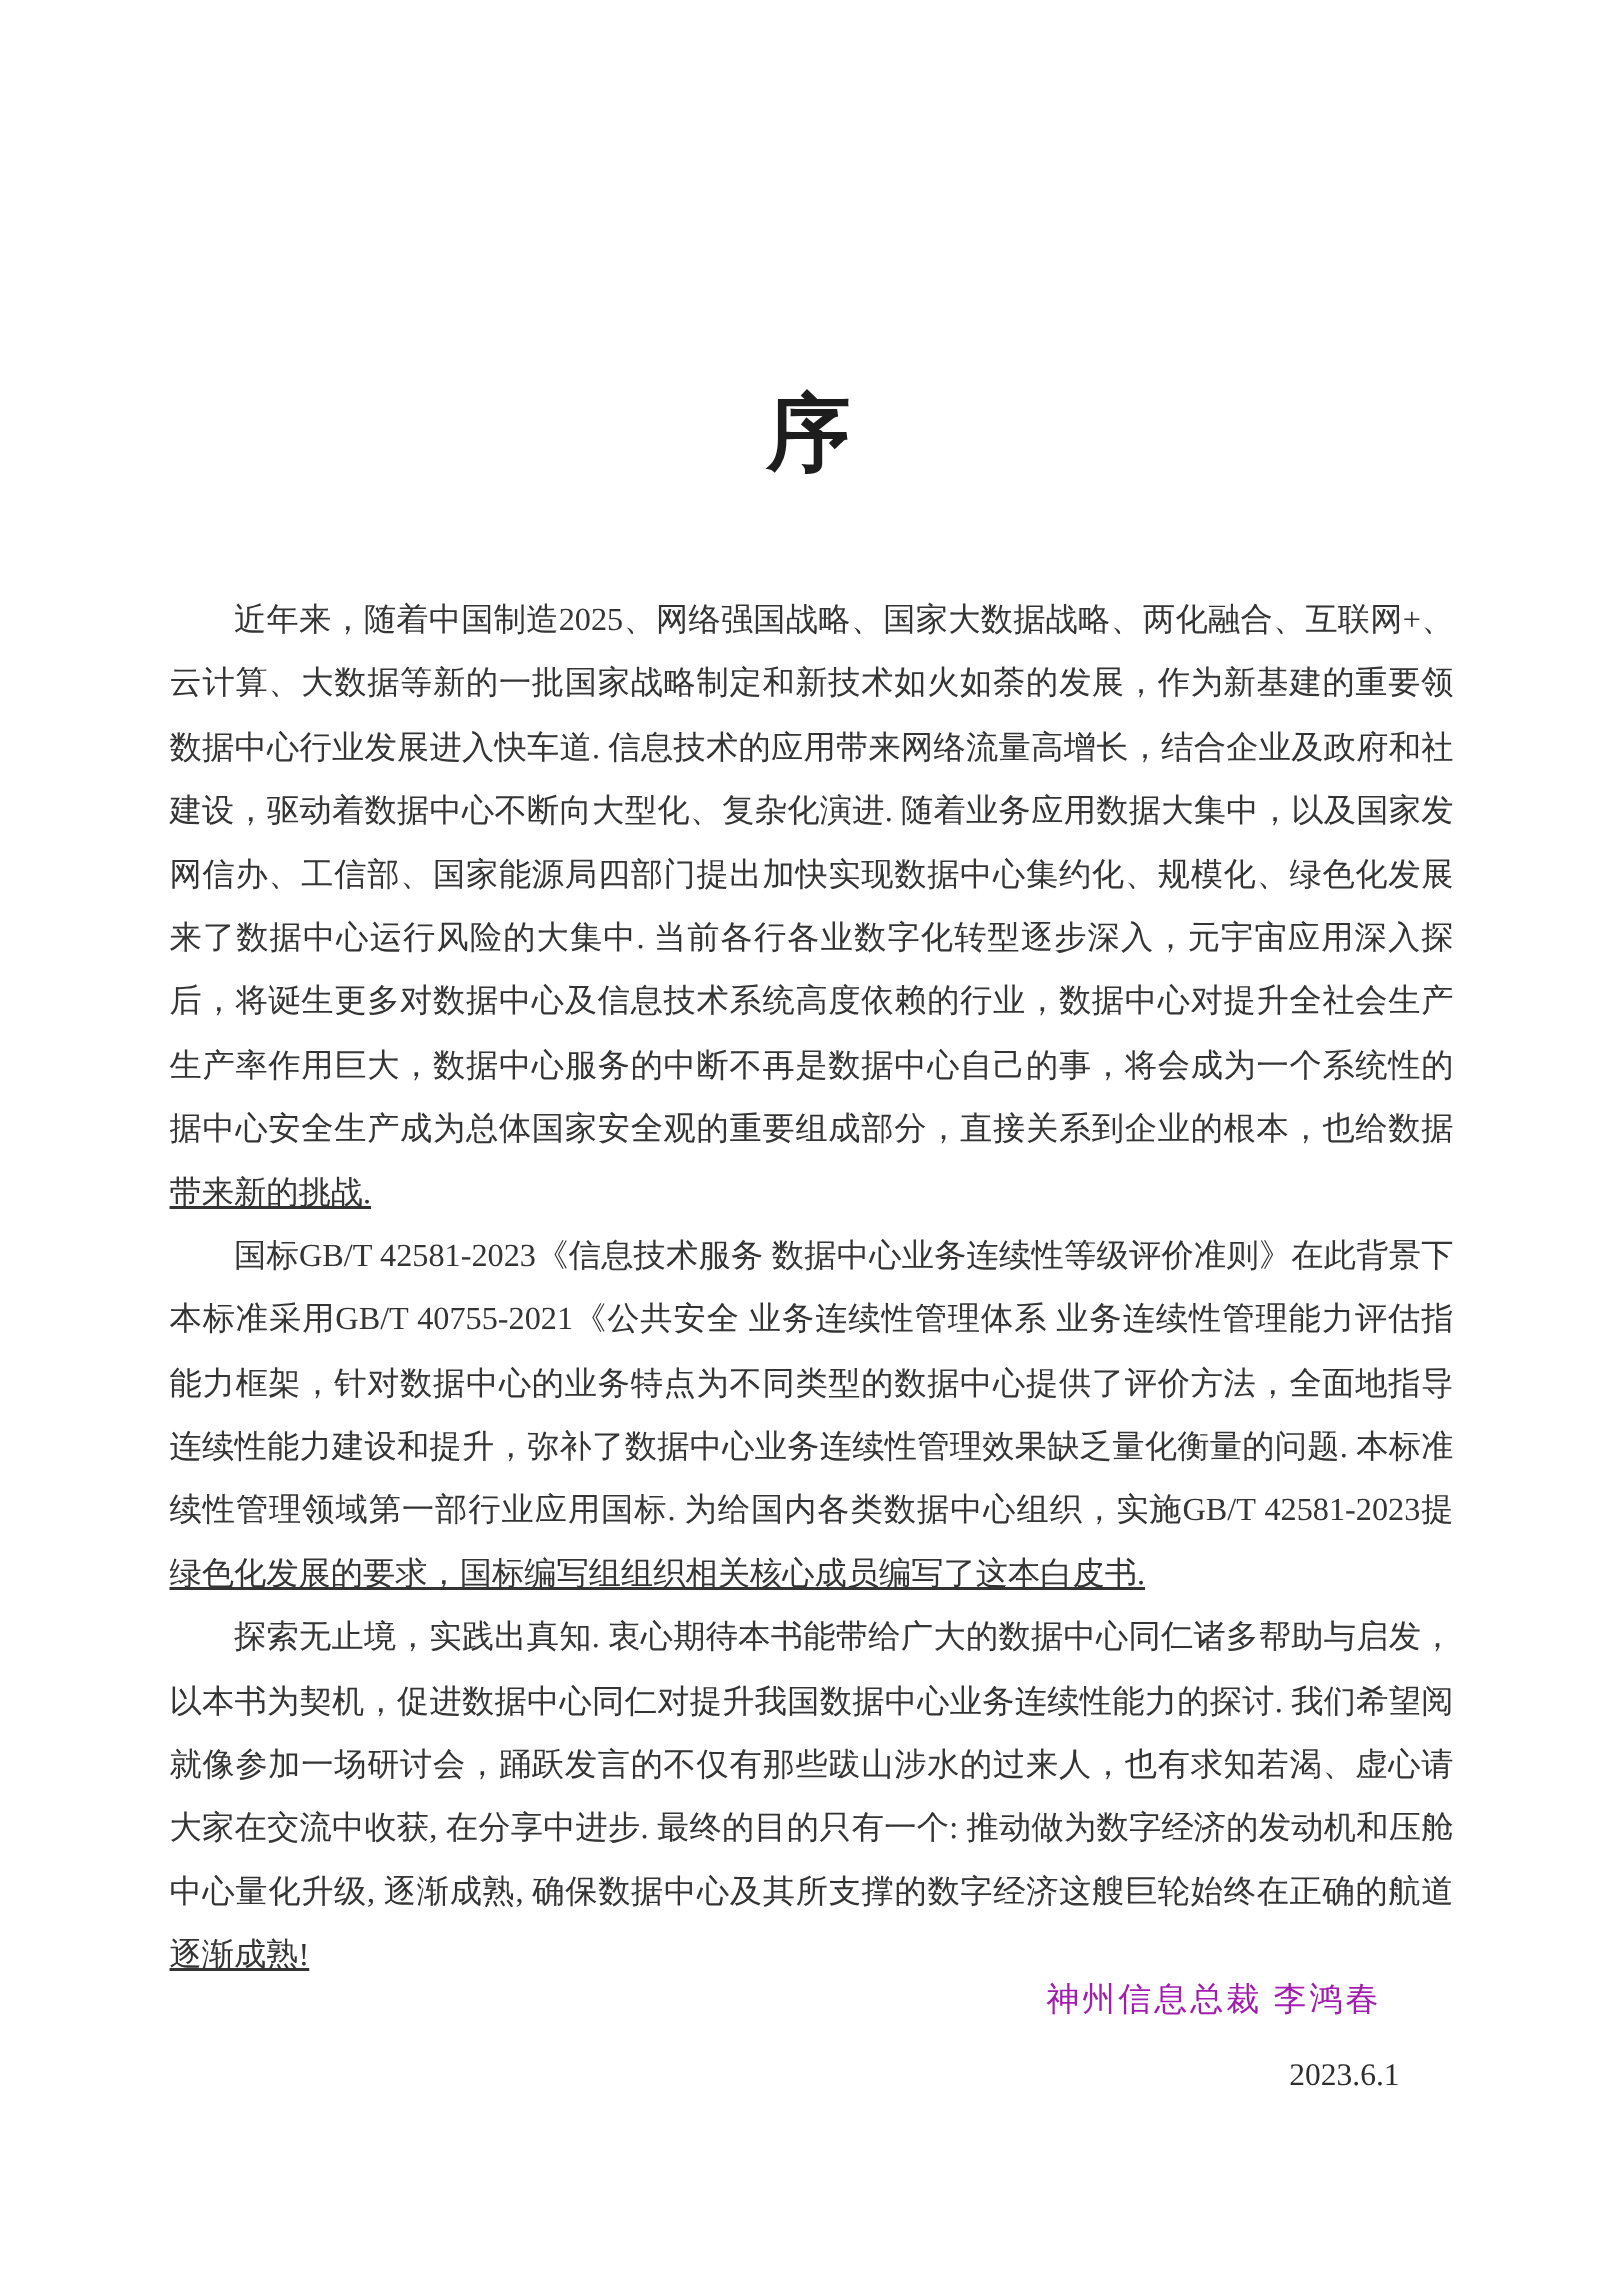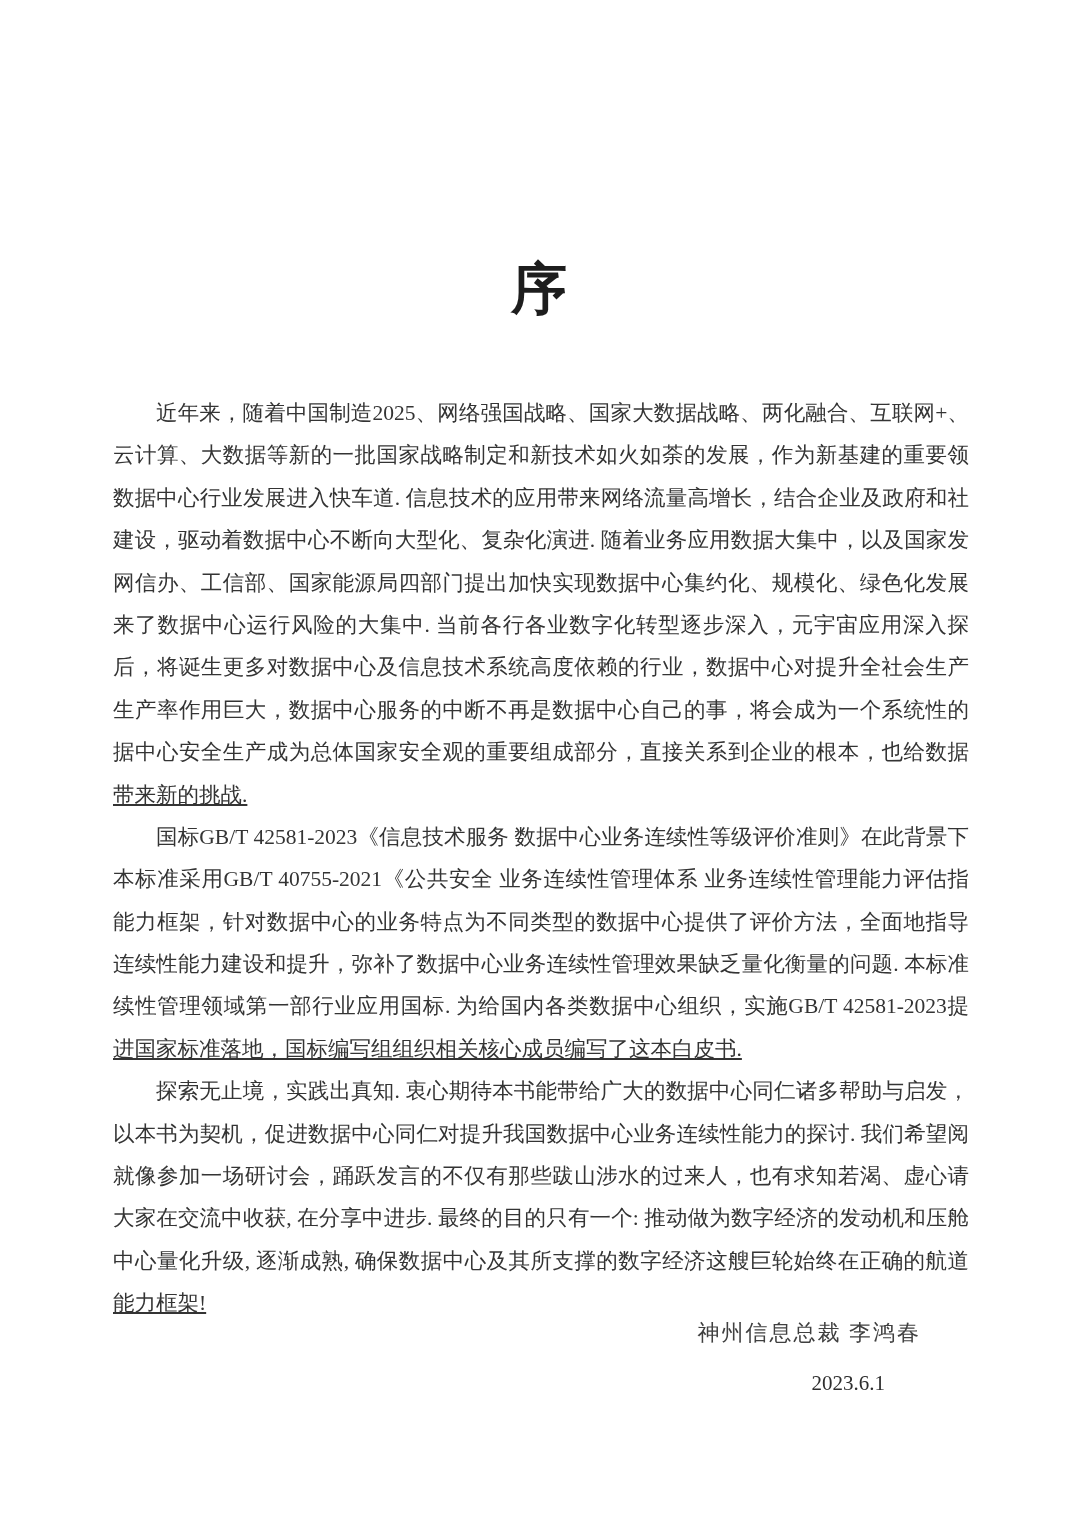--- a/index.html
+++ b/index.html
@@ -54,28 +54,28 @@
     position:absolute;
     top:1318px;
     left:113px;
     width:856px;
     text-align:right;
   }
   .sig-name{
     font-size:22px;
     line-height:30px;
     margin-right:48px;
-    color:#404040;
+    color:#a21caf;
     letter-spacing:2px;
   }
   .sig-date{
     font-size:21px;
     line-height:30px;
     margin-top:20px;
-    margin-right:84px;
+    margin-right:36px;
     color:#2e2e2e;
   }
 </style>
 </head>
 <body>
 
 <div class="page">
 
   <div class="title">序</div>
 
@@ -93,30 +93,30 @@
       <span class="line just">据中心安全生产成为总体国家安全观的重要组成部分，直接关系到企业的根本，也给数据中心从业人员</span>
       <span class="line end">带来新的挑战.</span>
     </div>
 
     <div>
       <span class="line first just">国标GB/T 42581-2023《信息技术服务 数据中心业务连续性等级评价准则》在此背景下应运而生.</span>
       <span class="line just">本标准采用GB/T 40755-2021《公共安全 业务连续性管理体系 业务连续性管理能力评估指南》给出的</span>
       <span class="line just">能力框架，针对数据中心的业务特点为不同类型的数据中心提供了评价方法，全面地指导数据中心业务</span>
       <span class="line just">连续性能力建设和提升，弥补了数据中心业务连续性管理效果缺乏量化衡量的问题. 本标准也是业务连</span>
       <span class="line just">续性管理领域第一部行业应用国标. 为给国内各类数据中心组织，实施GB/T 42581-2023提供参考，促</span>
-      <span class="line end">进国家标准落地，国标编写组组织相关核心成员编写了这本白皮书.</span>
+      <span class="line end">绿色化发展的要求，国标编写组组织相关核心成员编写了这本白皮书.</span>
     </div>
 
     <div>
       <span class="line first just">探索无止境，实践出真知. 衷心期待本书能带给广大的数据中心同仁诸多帮助与启发，同时也希望</span>
       <span class="line just">以本书为契机，促进数据中心同仁对提升我国数据中心业务连续性能力的探讨. 我们希望阅读这本白书</span>
       <span class="line just">就像参加一场研讨会，踊跃发言的不仅有那些跋山涉水的过来人，也有求知若渴、虚心请教的后来人.</span>
       <span class="line just">大家在交流中收获, 在分享中进步. 最终的目的只有一个: 推动做为数字经济的发动机和压舱石的数据</span>
       <span class="line just">中心量化升级, 逐渐成熟, 确保数据中心及其所支撑的数字经济这艘巨轮始终在正确的航道上乘风破浪,</span>
-      <span class="line end">能力框架!</span>
+      <span class="line end">逐渐成熟!</span>
     </div>
 
   </div>
 
   <div class="signature">
     <div class="sig-name">神州信息总裁  李鸿春</div>
     <div class="sig-date">2023.6.1</div>
   </div>
 
 </div>

